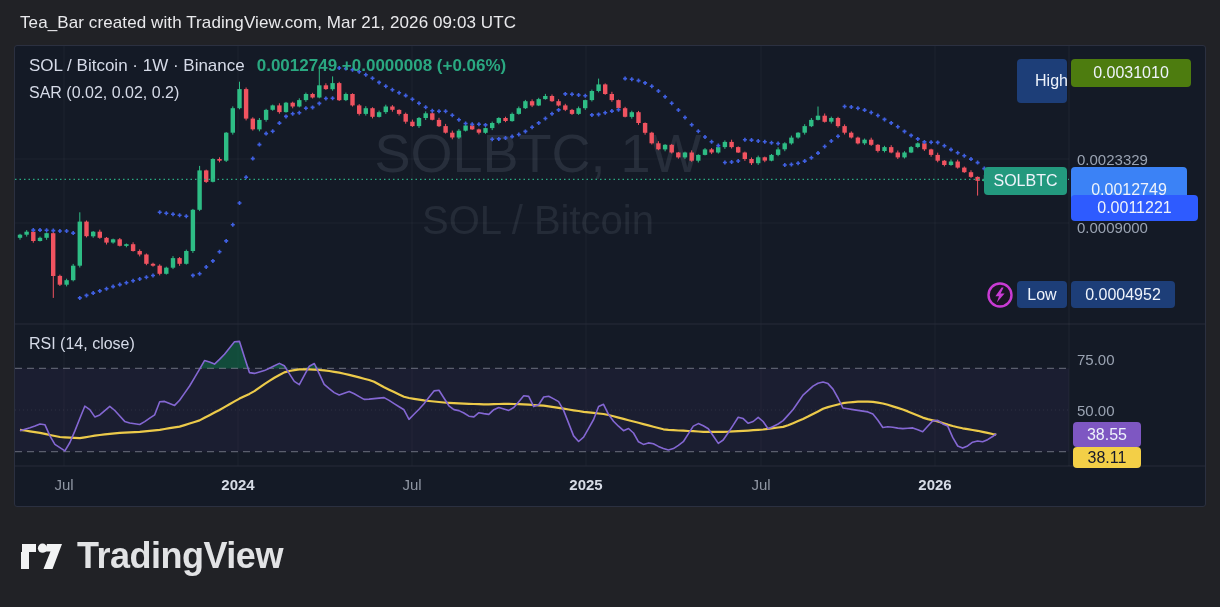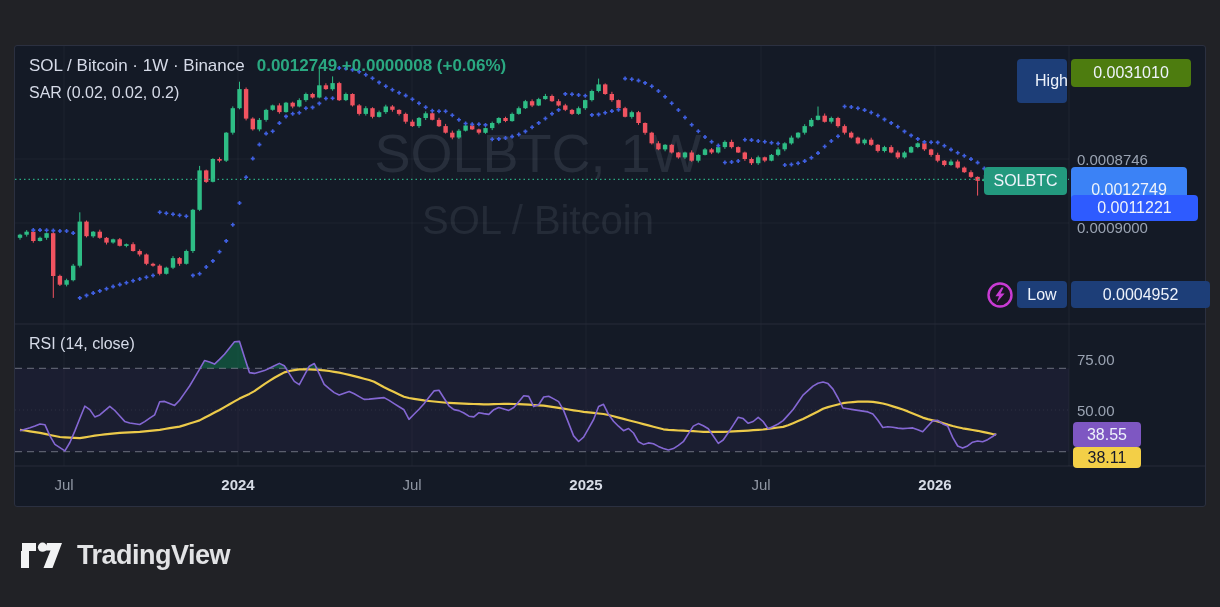--- a/index.html
+++ b/index.html
@@ -19,27 +19,28 @@
   .ph-quote{color:#2aa881;margin-left:12px;font-weight:700;}
   .ph-line2{font-size:16px;color:#d6dbe8;font-weight:400;margin-top:8px;}
   .rsi-header{position:absolute;left:14px;top:289px;z-index:3;font-size:16px;color:#d6dbe8;}
   .tag{position:absolute;z-index:4;display:flex;align-items:center;justify-content:center;
        font-size:16px;color:#eef3fb;border-radius:4px;box-sizing:border-box;}
   .tick{position:absolute;z-index:3;font-size:15px;color:#9aa3b2;white-space:nowrap;}
   .time-label{position:absolute;z-index:3;top:430px;transform:translateX(-50%);font-size:15px;color:#8f96a3;}
   .time-label.bold{color:#d7dce6;font-weight:700;}
   .bolt{position:absolute;z-index:4;left:971px;top:235px;width:28px;height:28px;cursor:pointer;}
   .footer{position:absolute;left:20px;top:535px;display:flex;align-items:center;z-index:2;cursor:pointer;}
-  .footer-text{font-size:27px;font-weight:700;color:#e2e3e5;margin-left:13px;letter-spacing:-0.5px;}
+  .footer-text{font-size:36px;font-weight:700;color:#e2e3e5;margin-left:13px;letter-spacing:-0.5px;}
 </style>
 </head>
 <body>
 
 <div class="stage">
 
+  <div class="attribution">Tea_Bar created with TradingView.com, Mar 21, 2026 09:03 UTC</div>
 
   <div class="widget">
 
     <div class="watermark">
       <div class="wm1">SOLBTC, 1W</div>
       <div class="wm2">SOL / Bitcoin</div>
     </div>
 
     <svg id="chart-canvas" width="1190" height="460" viewBox="0 0 1190 460">
         <line x1="49" y1="0" x2="49" y2="420" stroke="rgba(255,255,255,0.045)" stroke-width="1"></line>
@@ -229,27 +230,27 @@
     <div class="tag" style="left: 1056px; top: 121px; width: 116px; height: 45px; background: #3b82f6;">0.0012749</div>
     <div class="tag" style="left: 1056px; top: 149px; width: 127px; height: 26px; background: rgb(46, 91, 255);">0.0011221</div>
 
     <div class="bolt">
       <svg width="28" height="28" viewBox="0 0 28 28">
         <circle cx="14" cy="14" r="11.5" fill="#1a1523" stroke="#C93BD4" stroke-width="2.4"></circle>
         <polygon points="15.6,6.6 9.4,15.2 13,15.2 10.8,21.6 18.6,12.4 14.6,12.4 17.6,6.6" fill="#C93BD4"></polygon>
       </svg>
     </div>
     <div class="tag" style="left: 1002px; top: 235px; width: 50px; height: 27px; background: rgb(29, 62, 120);">Low</div>
-    <div class="tag" style="left: 1056px; top: 235px; width: 139px; height: 27px; background: rgb(29, 62, 120);">0.0004952</div>
+    <div class="tag" style="left: 1056px; top: 235px; width: 104px; height: 27px; background: rgb(29, 62, 120);">0.0004952</div>
 
     <div class="tag" style="left: 1058px; top: 376px; width: 68px; height: 25px; background: rgb(126, 87, 194);">38.55</div>
     <div class="tag" style="left: 1058px; top: 401px; width: 68px; height: 21px; background: rgb(243, 207, 71); color: rgb(21, 25, 43);">38.11</div>
 
     <div id="price-ticks">
-        <div class="tick" style="left: 1062px; top: 105px;">0.0008746</div>
+        <div class="tick" style="left: 1062px; top: 105px;">0.0023329</div>
         <div class="tick" style="left: 1062px; top: 173px;">0.0009000</div>
       </div>
     <div id="rsi-ticks">
         <div class="tick" style="left: 1062px; top: 305px;">75.00</div>
         <div class="tick" style="left: 1062px; top: 356px;">50.00</div>
       </div>
     <div id="time-labels">
         <div class="time-label" style="left: 49px;">Jul</div>
         <div class="time-label bold" style="left: 223px;">2024</div>
         <div class="time-label" style="left: 397px;">Jul</div>

